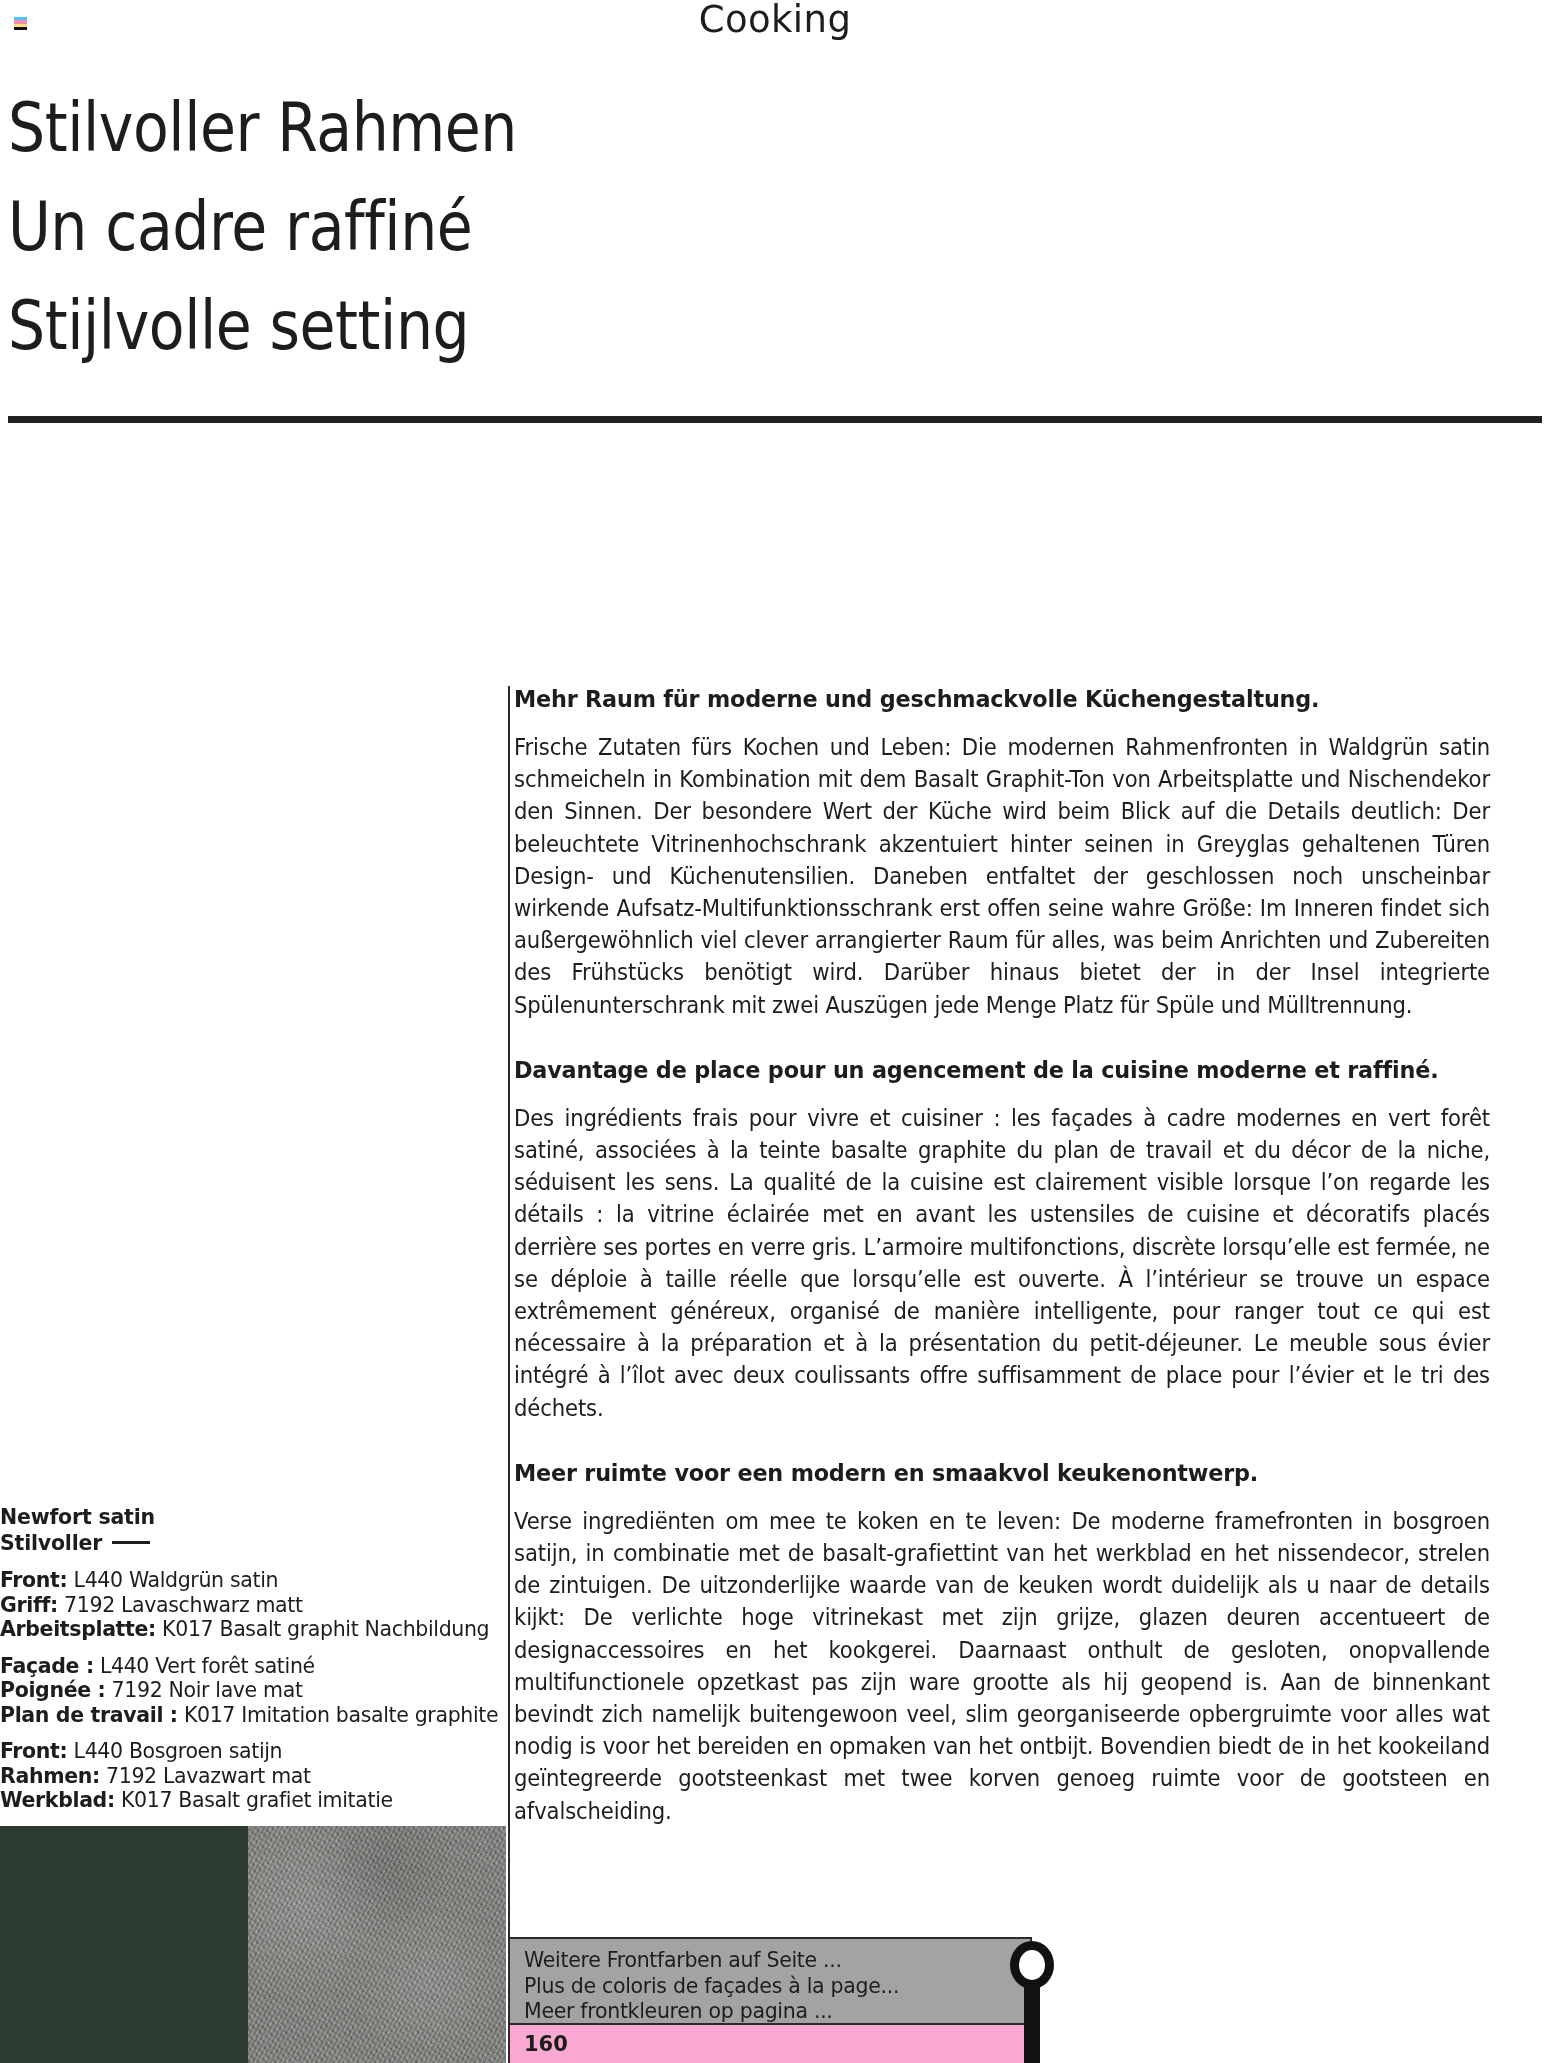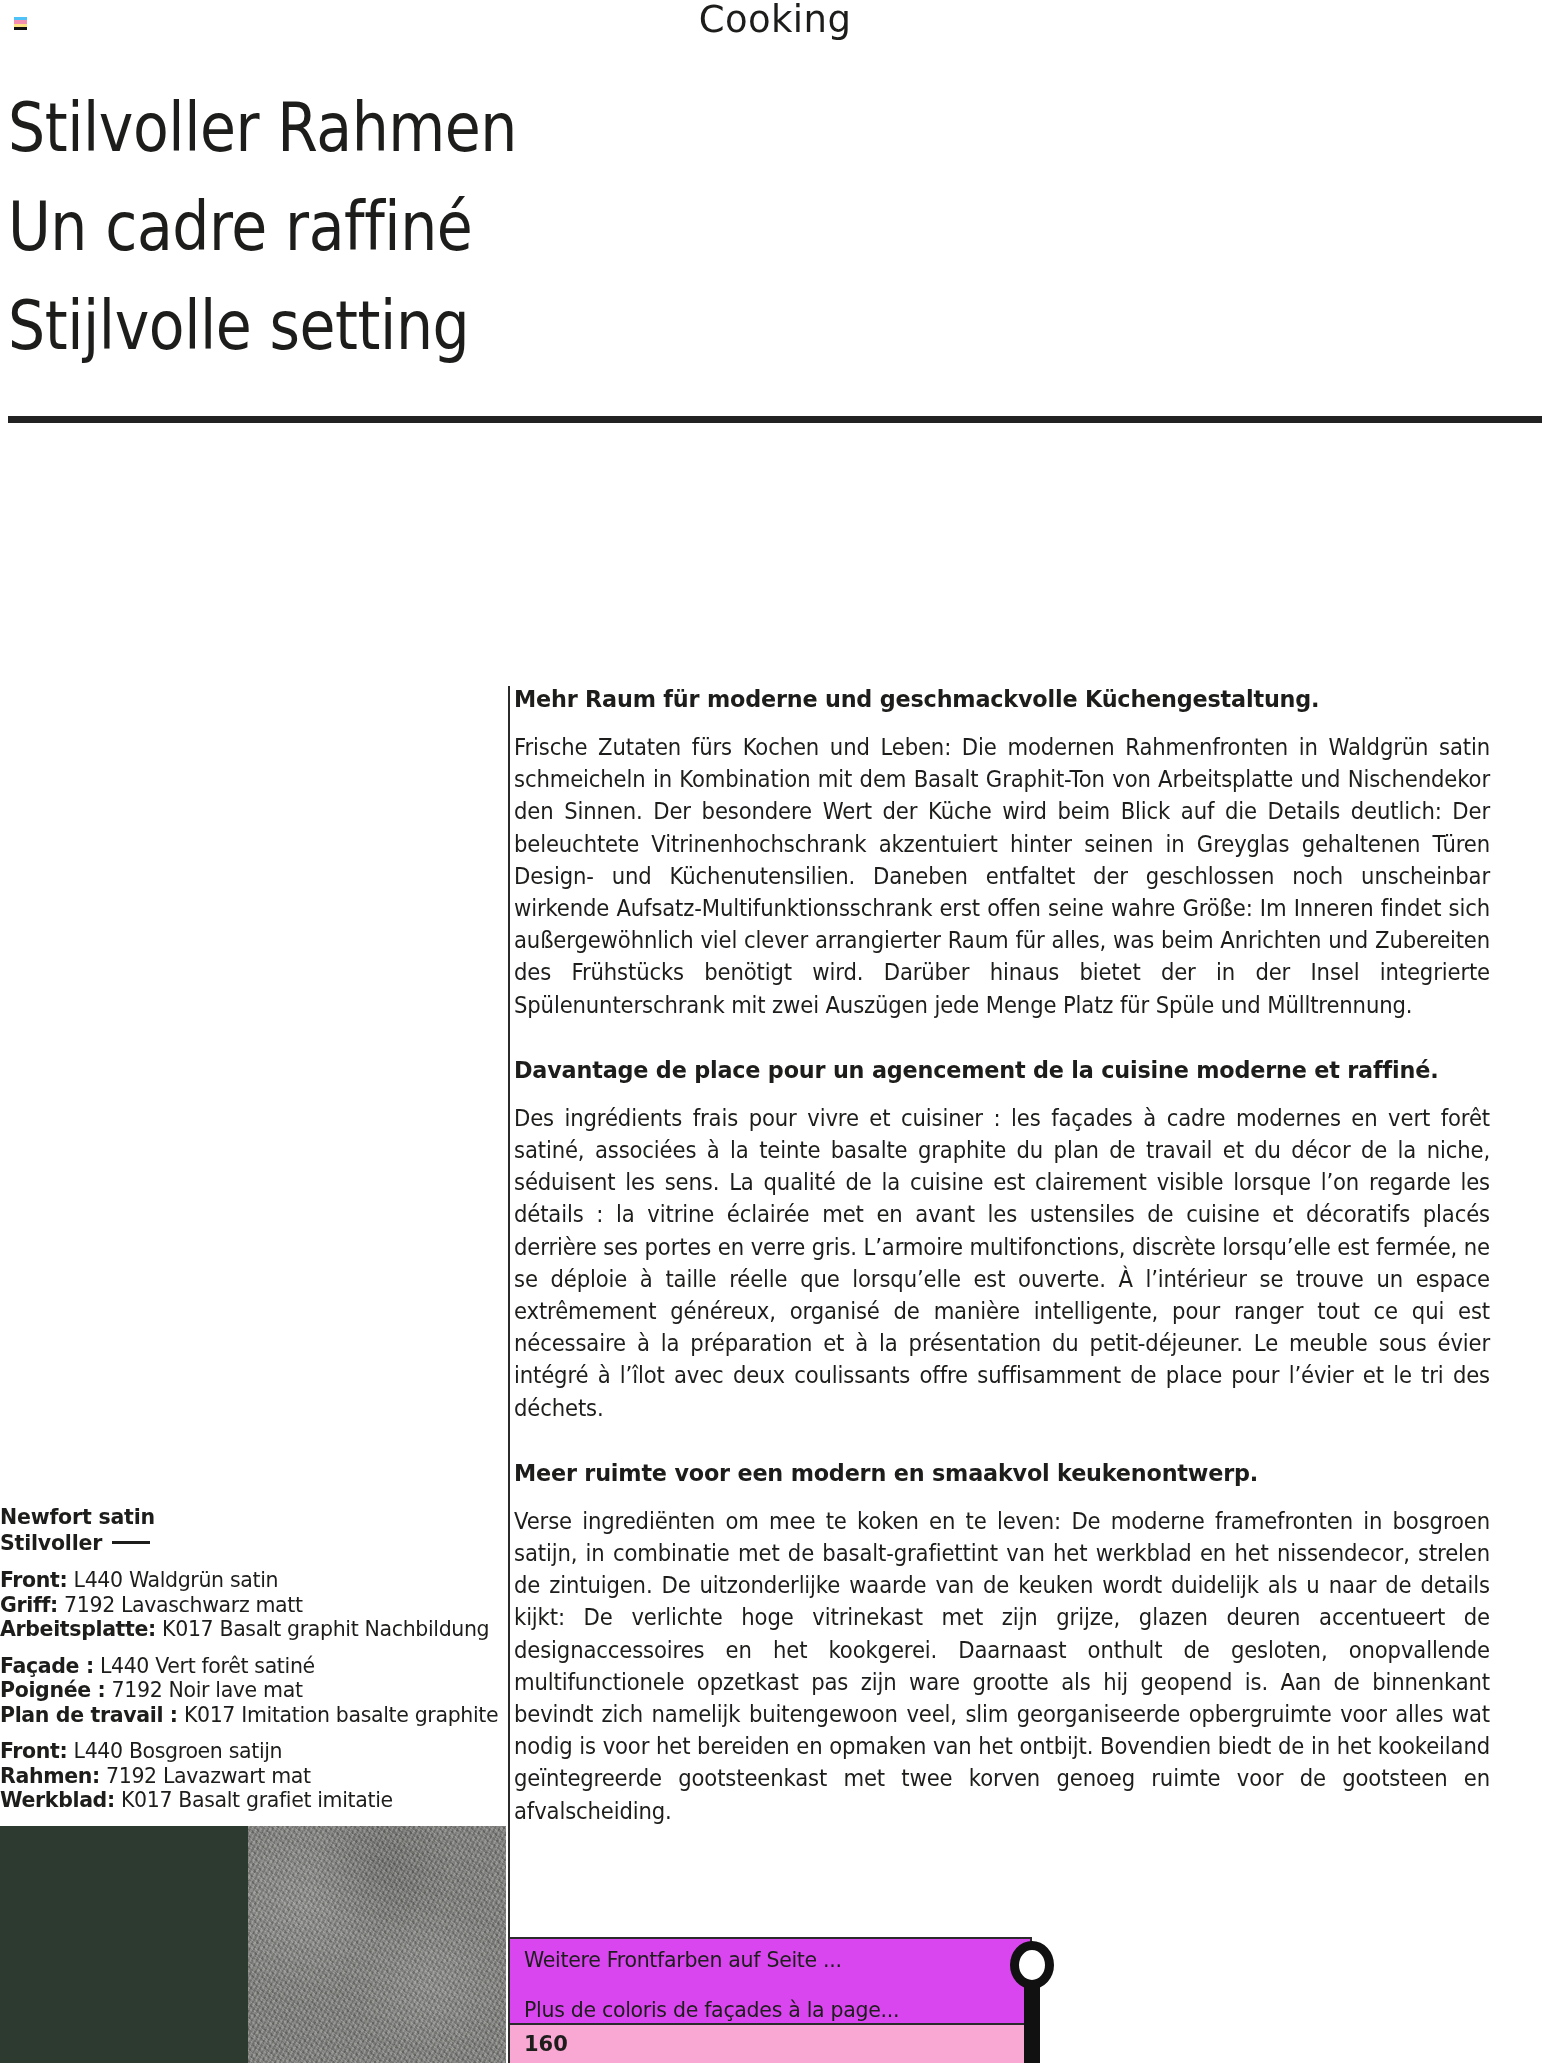--- a/index.html
+++ b/index.html
@@ -178,30 +178,29 @@
 
   
   #ref-box {
     position: absolute;
     left: 508px;
     top: 1937px;
     width: 524px;
     height: 88px;
     border: 2px solid #2b2b2b;
     box-sizing: border-box;
-    background: #d946ef;
+    background: #a3a3a3;
   }
   #ref-box .ref-line {
     font-family: "DejaVu Sans", sans-serif;
     font-size: 20.5px;
     line-height: 25.5px;
     color: #1d1d1b;
     letter-spacing: -0.3px;
     margin-left: 14px;
-    margin-top: 24px;
   }
   #ref-box .ref-line:first-child { margin-top: 9px; }
 
   #page-box {
     position: absolute;
     left: 508px;
     top: 2023px;
     width: 524px;
     height: 40px;
     border: 2px solid #2b2b2b;

